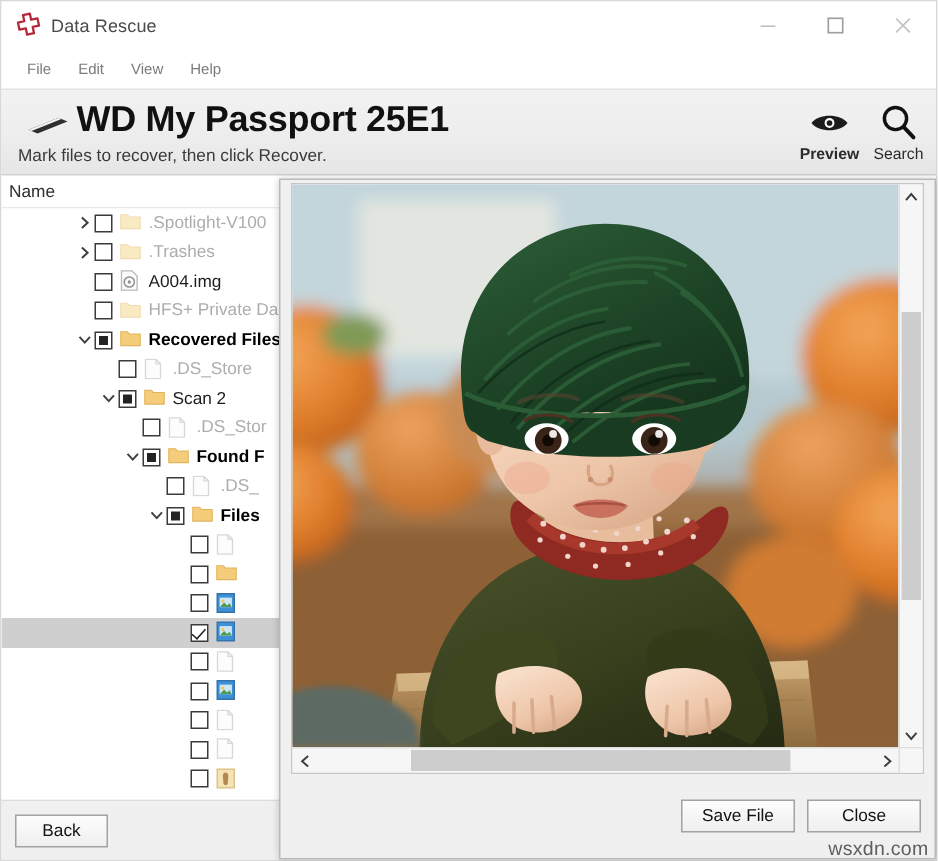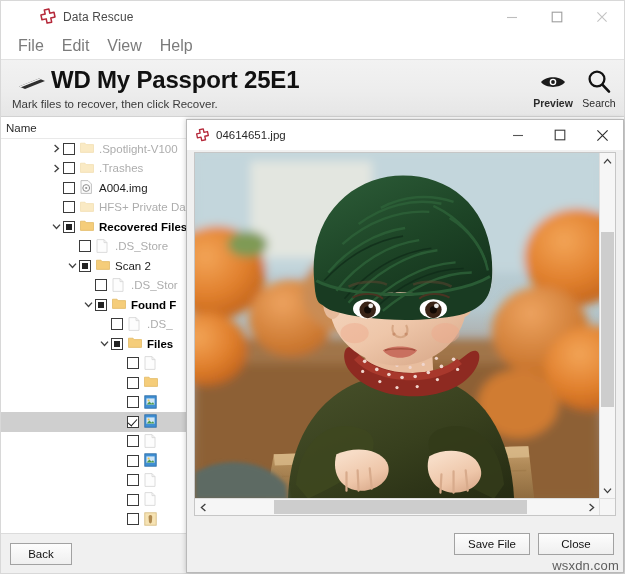--- a/index.html
+++ b/index.html
@@ -20,41 +20,40 @@
     border:1px solid #d8d8d8;
     display:flex; flex-direction:column;
   }
 
   
   #titlebar {
     height:32px; flex:0 0 32px;
     background:#ffffff;
     display:flex; align-items:center;
     position:relative;
-    padding-left:29px;
   }
   #app-logo { margin-left:9px; width:18px; height:18px; display:block; }
   #app-title {
     margin-left:6px; font-size:12px; color:#4a4a4a; letter-spacing:.1px;
   }
   .win-btns { position:absolute; right:0; top:0; height:32px; display:flex; }
   .win-btn {
     width:45px; height:32px; display:flex; align-items:center; justify-content:center;
     color:#b4b4b4;
   }
   .win-btn svg { display:block; }
 
   
   #menubar {
     height:26px; flex:0 0 26px;
     background:#ffffff;
     display:flex; align-items:center; padding-left:8px;
   }
   .menu-item {
-    font-size:16px; color:#7b7b7b; padding:3px 9px; cursor:default;
+    font-size:10px; color:#7b7b7b; padding:3px 9px; cursor:default;
   }
 
   
   #header {
     flex:0 0 58px; height:58px;
     background:linear-gradient(to bottom,#f2f2f2 0%, #ededed 55%, #e6e6e6 100%);
     border-top:1px solid #e2e2e2;
     border-bottom:1px solid #d2d2d2;
     position:relative;
     padding-left:14px;
@@ -558,43 +557,20 @@
     </div>
   </div>
 
   <div id="bottombar">
     <div class="btn" id="back-button">Back</div>
   </div>
 </div>
 
 <div id="preview-dialog">
 
-  <div id="dlg-titlebar">
-    <svg id="dlg-logo" viewBox="0 0 20 20">
-      <path d="M7.4 1.6 L12.6 1.6 L12.6 6.2 L17.4 6.2 L17.4 11.6 L12.6 11.6 L12.6 16.4 L7.4 16.4 L7.4 11.6 L2.6 11.6 L2.6 6.2 L7.4 6.2 Z" fill="none" stroke="#b5293a" stroke-width="1.8" stroke-linejoin="round" transform="rotate(-12 10 9)"></path>
-    </svg>
-    <span id="dlg-title">04614651.jpg</span>
-    <div class="dlg-wbtns">
-      <div class="dlg-wbtn">
-        <svg width="12" height="12" viewBox="0 0 12 12">
-            <path d="M1 6.5 H11" stroke="#555" stroke-width="1.1"></path>
-          </svg>
-      </div>
-      <div class="dlg-wbtn">
-        <svg width="12" height="12" viewBox="0 0 12 12">
-            <rect x="1.2" y="1.2" width="9.6" height="9.6" fill="none" stroke="#3b3b3b" stroke-width="1.1"></rect>
-          </svg>
-      </div>
-      <div class="dlg-wbtn">
-        <svg width="13" height="13" viewBox="0 0 13 13">
-            <path d="M1.4 1.4 L11.6 11.6 M11.6 1.4 L1.4 11.6" stroke="#2e2e2e" stroke-width="1.15"></path>
-          </svg>
-      </div>
-    </div>
-  </div>
 
   <div id="dlg-body">
     <div id="img-frame">
       <div id="img-row">
         <div id="img-viewport">
           <svg id="photo" viewBox="0 0 400 345" preserveAspectRatio="xMidYMid slice">
             <defs>
               <linearGradient id="bgGrad" x1="0" y1="0" x2="0" y2="1">
                 <stop offset="0" stop-color="#c3d5da"></stop>
                 <stop offset="0.45" stop-color="#b4c8cf"></stop>

